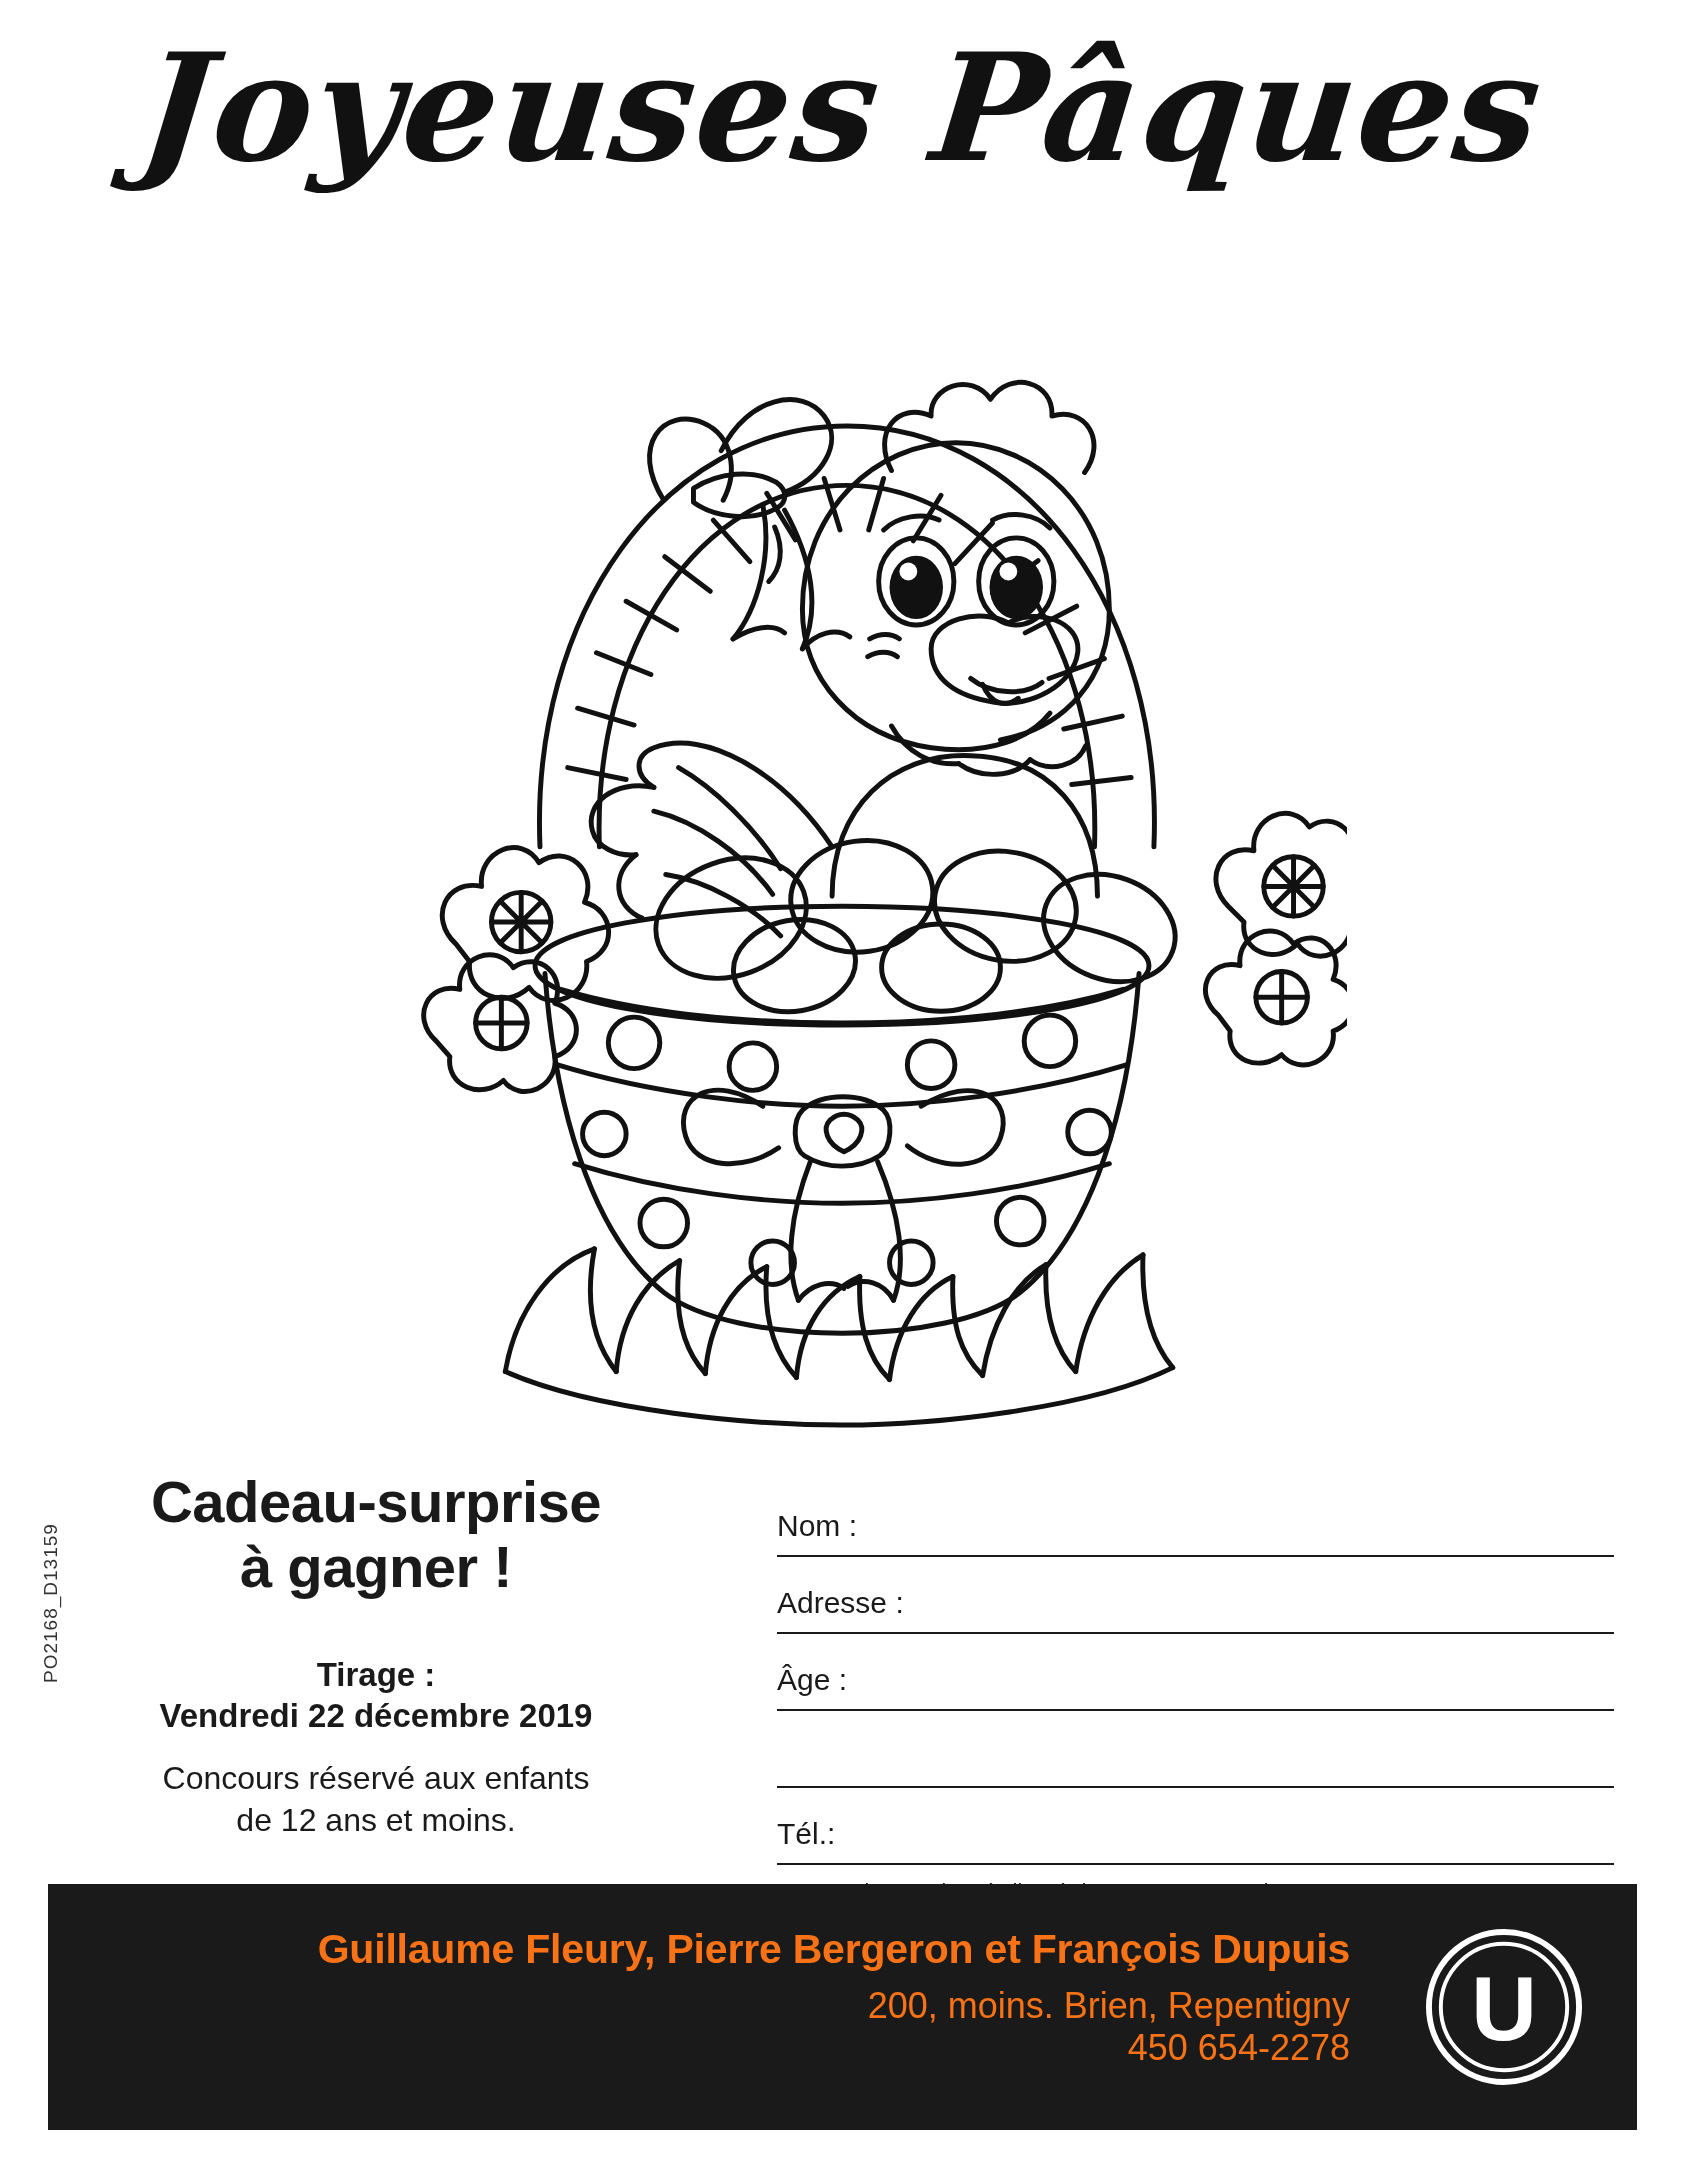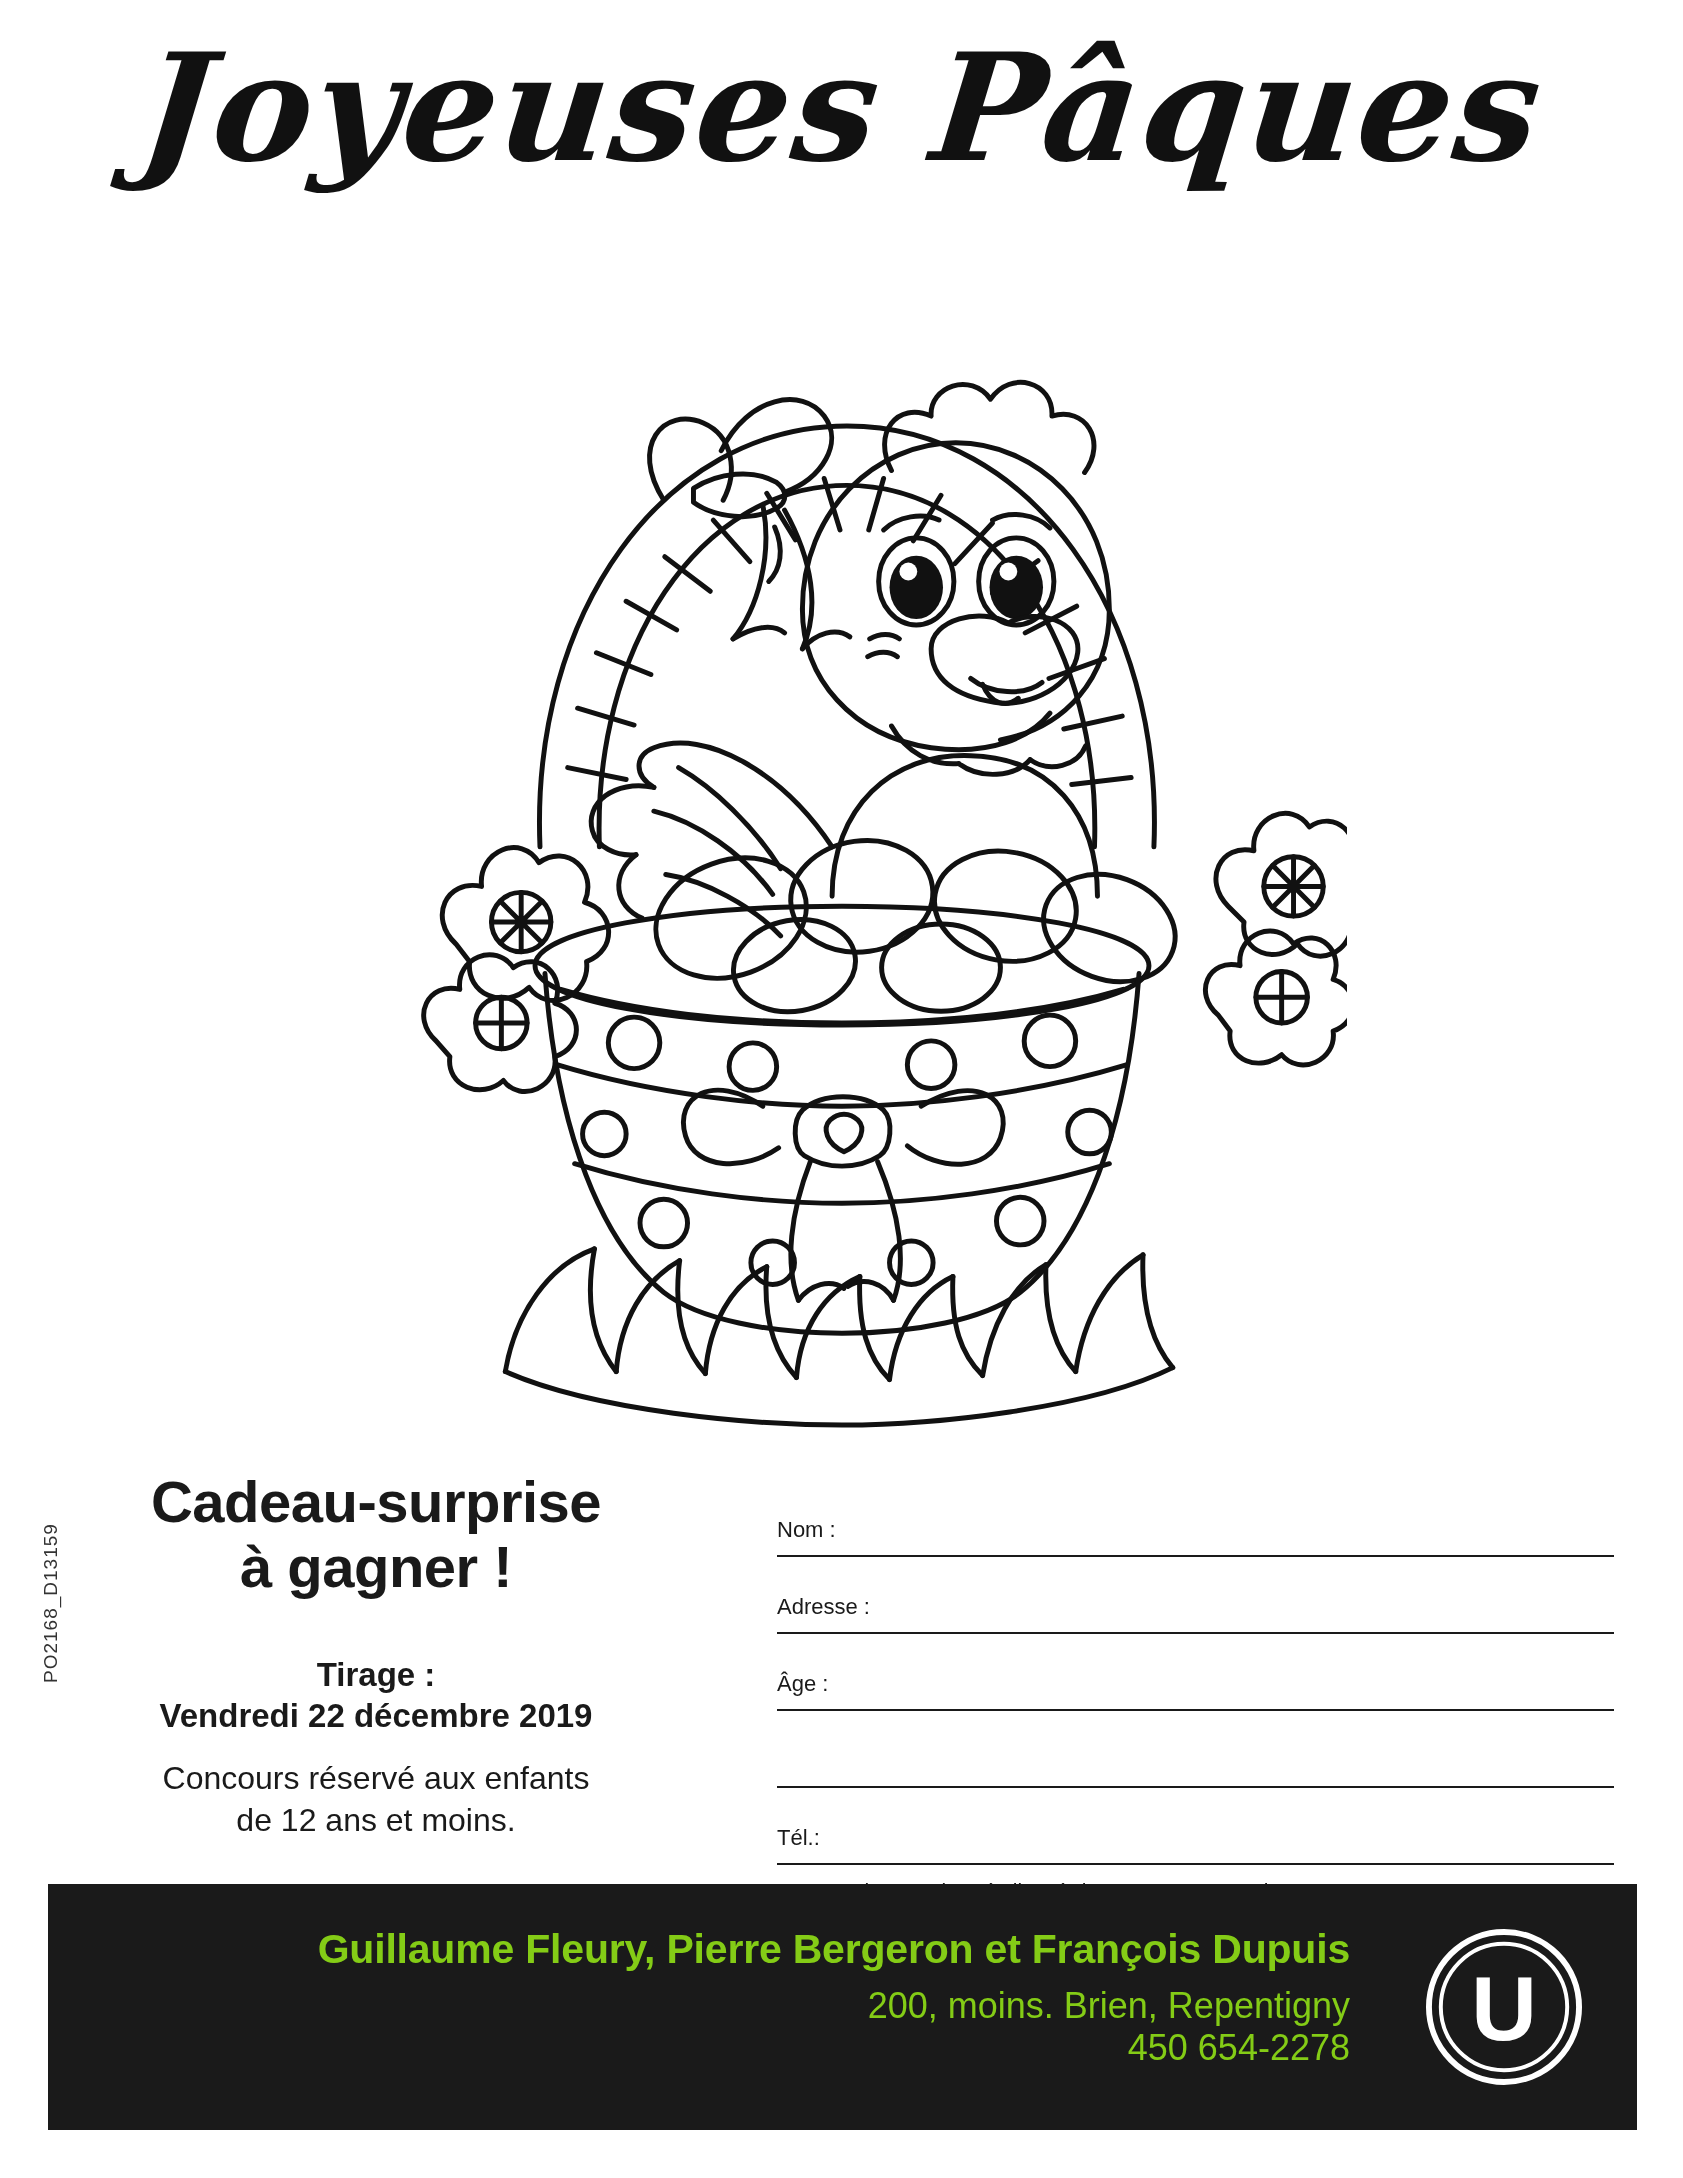--- a/index.html
+++ b/index.html
@@ -93,21 +93,21 @@
     width: 837px;
   }
   .field {
     position: relative;
     height: 77px;
   }
   .field .label {
     position: absolute;
     left: 0;
     bottom: 14px;
-    font-size: 22px;
+    font-size: 30px;
   }
   .field .line {
     position: absolute;
     left: 0;
     right: 0;
     bottom: 0;
     border-bottom: 2px solid #1a1a1a;
   }
   .field.blank .line { bottom: 0; }
   .disclaimer {
@@ -116,21 +116,21 @@
   }
 
   
   .footer {
     position: absolute;
     left: 48px;
     top: 1884px;
     width: 1589px;
     height: 246px;
     background: #1a1a1a;
-    color: #84cc16;
+    color: #f97316;
     box-sizing: border-box;
   }
   .footer-text {
     position: absolute;
     left: 59px;
     right: 287px;
     top: 42px;
     text-align: right;
   }
   .f-name {

